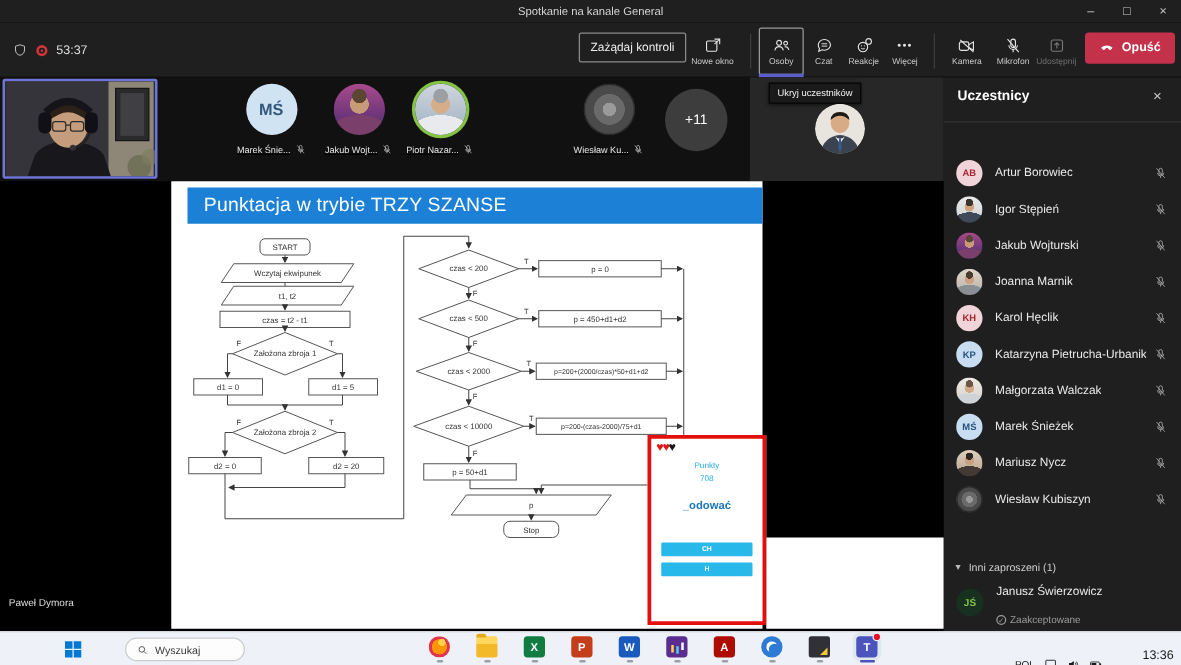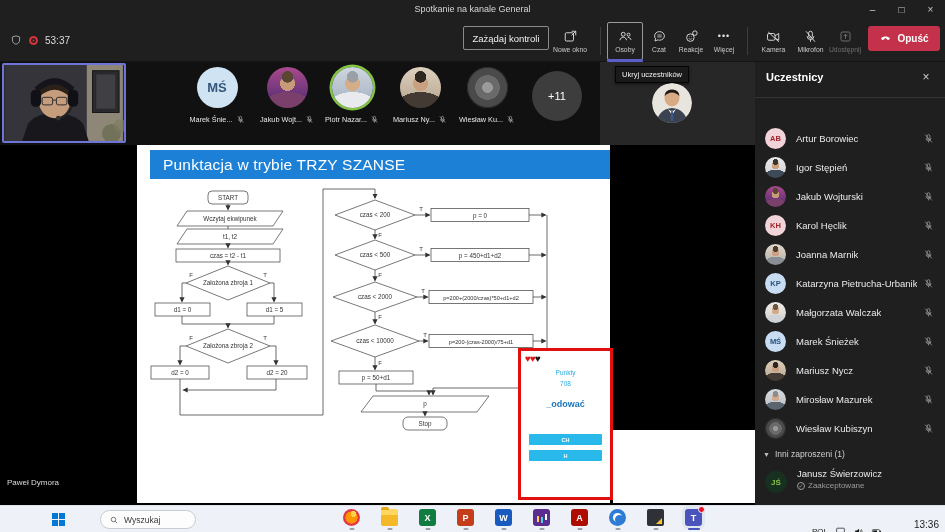--- a/index.html
+++ b/index.html
@@ -46,21 +46,21 @@
     display:flex; align-items:center; justify-content:center; gap:5px; font-family:inherit; }
   .leave-btn .ic { width:13px; height:13px; color:#fff; }
 
   
   .filmstrip { position:absolute; left:0; top:62px; width:755px; height:83px; background:#111111; }
   .presenter-tile { position:absolute; left:2px; top:1px; width:124px; height:80px;
     border:2px solid #6f74d8; border-radius:2px; overflow:hidden; background:#2b2b30; }
   .av-tile { position:absolute; top:5px; width:76px; height:74px; display:flex; flex-direction:column; align-items:center; }
   .av-circle { width:41px; height:41px; border-radius:50%; display:flex; align-items:center; justify-content:center;
     font-size:13px; font-weight:bold; }
-  .av-name { margin-top:7px; display:flex; align-items:flex-end; gap:3px; }
+  .av-name { margin-top:7px; display:flex; align-items:flex-end; gap:3px;text-decoration:underline; }
   .av-name span { font-size:7.3px; color:#e6e6e6; white-space:nowrap; }
   .av-name .mic { width:9px; height:9px; color:#cccccc; }
   .ms-init { background:#cfe3f2; color:#33577b; }
   .ring-green { box-shadow:0 0 0 2.5px #84c443; }
   .av-photo { background:
       radial-gradient(circle at 50% 24%, var(--hair) 0 15%, transparent 16%),
       radial-gradient(circle at 50% 40%, var(--skin) 0 23%, transparent 24%),
       radial-gradient(ellipse 60% 36% at 50% 97%, var(--shirt) 0 99%, transparent 100%),
       linear-gradient(var(--bg1), var(--bg2)); }
   .logo-gray { background:radial-gradient(circle at 50% 50%, #9a9a9a 0 18%, #6a6a6a 19% 42%, #4a4a4a 43% 70%, #3a3a3a 71%);
@@ -112,21 +112,21 @@
   .prow .pname { margin-left:10px; font-size:9.5px; color:#eaeaea; white-space:nowrap; overflow:hidden; }
   .prow .mic { position:absolute; right:11px; width:11px; height:11px; color:#b0b0b0; }
   .ini-rose { background:#f1d3da; color:#a4262c; }
   .ini-blue { background:#c8ddf2; color:#28527e; }
   .section-row { position:absolute; left:0; top:383px; width:100%; height:18px; display:flex; align-items:center;
     padding-left:8px; gap:5px; color:#cfcfcf; font-size:8.5px; }
   .chev { font-size:7px; color:#bbbbbb; }
   .invited-row { position:absolute; left:0; top:406px; width:100%; height:34px; display:flex; padding-left:10px; }
   .invited-row .pav { width:22px; height:22px; border-radius:50%; background:#173020; color:#84c443;
     display:flex; align-items:center; justify-content:center; font-size:8px; font-weight:bold; margin-top:3px; }
-  .inv-text { margin-left:10px; display:flex; flex-direction:column; gap:2px; }
+  .inv-text { margin-left:10px; display:flex; flex-direction:column; gap:12px; }
   .inv-name { font-size:9.5px; color:#eaeaea; }
   .inv-status { font-size:8px; color:#9b9b9b; display:flex; align-items:center; gap:3px; }
   .inv-status .chk { width:8px; height:8px; border:1px solid #9b9b9b; border-radius:50%; font-size:6px;
     display:flex; align-items:center; justify-content:center; color:#9b9b9b; }
 
   
   .taskbar { position:absolute; left:0; top:505px; width:945px; height:27px; background:#eef2f8;
     border-top:1px solid #dde3ea; }
   .win-logo { position:absolute; left:52px; top:7px; width:13px; height:13px; display:grid;
     grid-template-columns:6px 6px; grid-gap:1px; }
@@ -364,29 +364,20 @@
     </div>
     <div class="av-tile" style="left:314px">
       <div class="av-circle av-photo ring-green" style="--hair:#9aa0a6;--skin:#d6ad89;--shirt:#e8eaed;--bg1:#cfd6df;--bg2:#9fb0bf"></div>
       <div class="av-name">
           <span>Piotr Nazar...</span>
         <svg class="mic">
             <use href="#i-mic-off"></use>
           </svg>
         </div>
     </div>
-    <div class="av-tile" style="left:382px">
-      <div class="av-circle av-photo" style="--hair:#2e2620;--skin:#c9a080;--shirt:#433a33;--bg1:#ddd0bd;--bg2:#b5a38c"></div>
-      <div class="av-name">
-          <span>Mariusz Ny...</span>
-        <svg class="mic">
-            <use href="#i-mic-off"></use>
-          </svg>
-        </div>
-    </div>
     <div class="av-tile" style="left:449px">
       <div class="av-circle logo-gray"></div>
       <div class="av-name">
           <span>Wiesław Ku...</span>
         <svg class="mic">
             <use href="#i-mic-off"></use>
           </svg>
         </div>
     </div>
     <div class="overflow-circle">+11</div>
@@ -543,34 +534,34 @@
           </svg>
       </div>
       <div class="prow">
         <div class="pav av-photo" style="--hair:#5a4632;--skin:#c79b77;--shirt:#7a3f6b;--bg1:#a94a8c;--bg2:#4a2a70"></div>
         <span class="pname">Jakub Wojturski</span>
         <svg class="mic">
             <use href="#i-mic-off"></use>
           </svg>
       </div>
       <div class="prow">
+        <div class="pav av-photo" style="--hair:#4d3b2c;--skin:#cfa184;--shirt:#8a8f96;--bg1:#ded7cd;--bg2:#b9b0a4"></div>
+        <span class="pname">Joanna Marnik</span>
+        <svg class="mic">
+            <use href="#i-mic-off"></use>
+          </svg>
+      </div>
+      <div class="prow">
         <div class="pav ini-rose">KH</div>
         <span class="pname">Karol Hęclik</span>
         <svg class="mic">
             <use href="#i-mic-off"></use>
           </svg>
       </div>
       <div class="prow">
-        <div class="pav av-photo" style="--hair:#4d3b2c;--skin:#cfa184;--shirt:#8a8f96;--bg1:#ded7cd;--bg2:#b9b0a4"></div>
-        <span class="pname">Joanna Marnik</span>
-        <svg class="mic">
-            <use href="#i-mic-off"></use>
-          </svg>
-      </div>
-      <div class="prow">
         <div class="pav ini-blue">KP</div>
         <span class="pname">Katarzyna Pietrucha-Urbanik</span>
         <svg class="mic">
             <use href="#i-mic-off"></use>
           </svg>
       </div>
       <div class="prow">
         <div class="pav av-photo" style="--hair:#6b5844;--skin:#d2ab8b;--shirt:#cfd3d8;--bg1:#efece7;--bg2:#d4cfc8"></div>
         <span class="pname">Małgorzata Walczak</span>
         <svg class="mic">
@@ -580,27 +571,20 @@
       <div class="prow">
         <div class="pav ini-blue">MŚ</div>
         <span class="pname">Marek Śnieżek</span>
         <svg class="mic">
             <use href="#i-mic-off"></use>
           </svg>
       </div>
       <div class="prow">
         <div class="pav av-photo" style="--hair:#2e2620;--skin:#c9a080;--shirt:#433a33;--bg1:#ddd0bd;--bg2:#b5a38c"></div>
         <span class="pname">Mariusz Nycz</span>
-        <svg class="mic">
-            <use href="#i-mic-off"></use>
-          </svg>
-      </div>
-      <div class="prow">
-        <div class="pav av-photo" style="--hair:#8b8b8b;--skin:#d3ab8a;--shirt:#5b6570;--bg1:#d6dbdf;--bg2:#b7bec4"></div>
-        <span class="pname">Mirosław Mazurek</span>
         <svg class="mic">
             <use href="#i-mic-off"></use>
           </svg>
       </div>
       <div class="prow">
         <div class="pav logo-gray"></div>
         <span class="pname">Wiesław Kubiszyn</span>
         <svg class="mic">
             <use href="#i-mic-off"></use>
           </svg>

